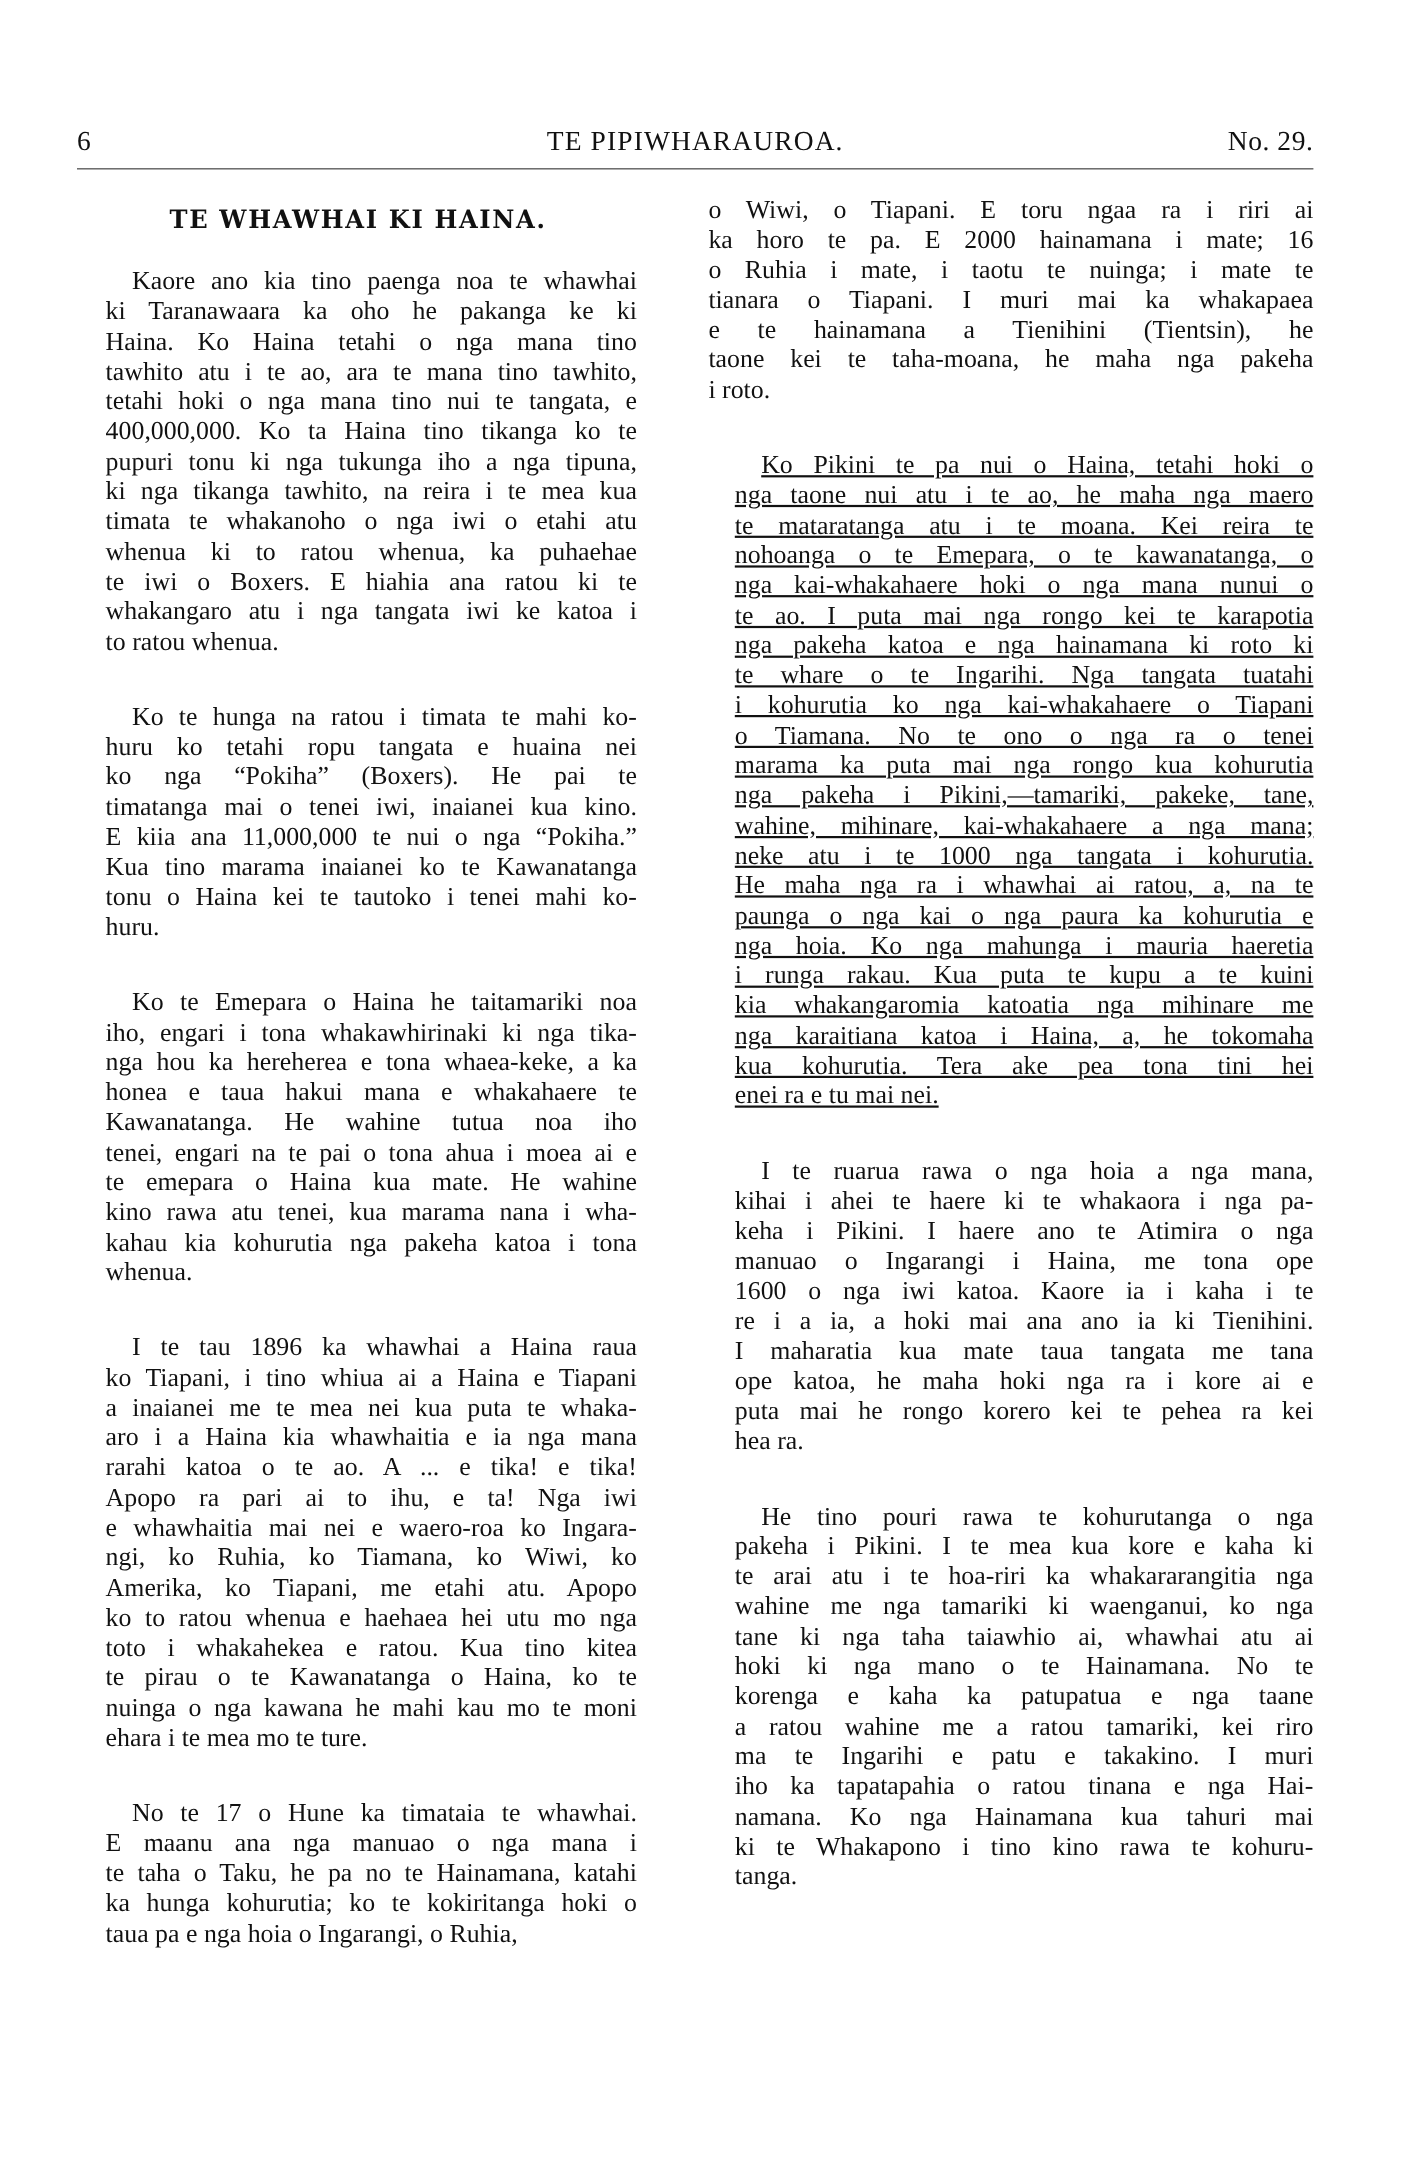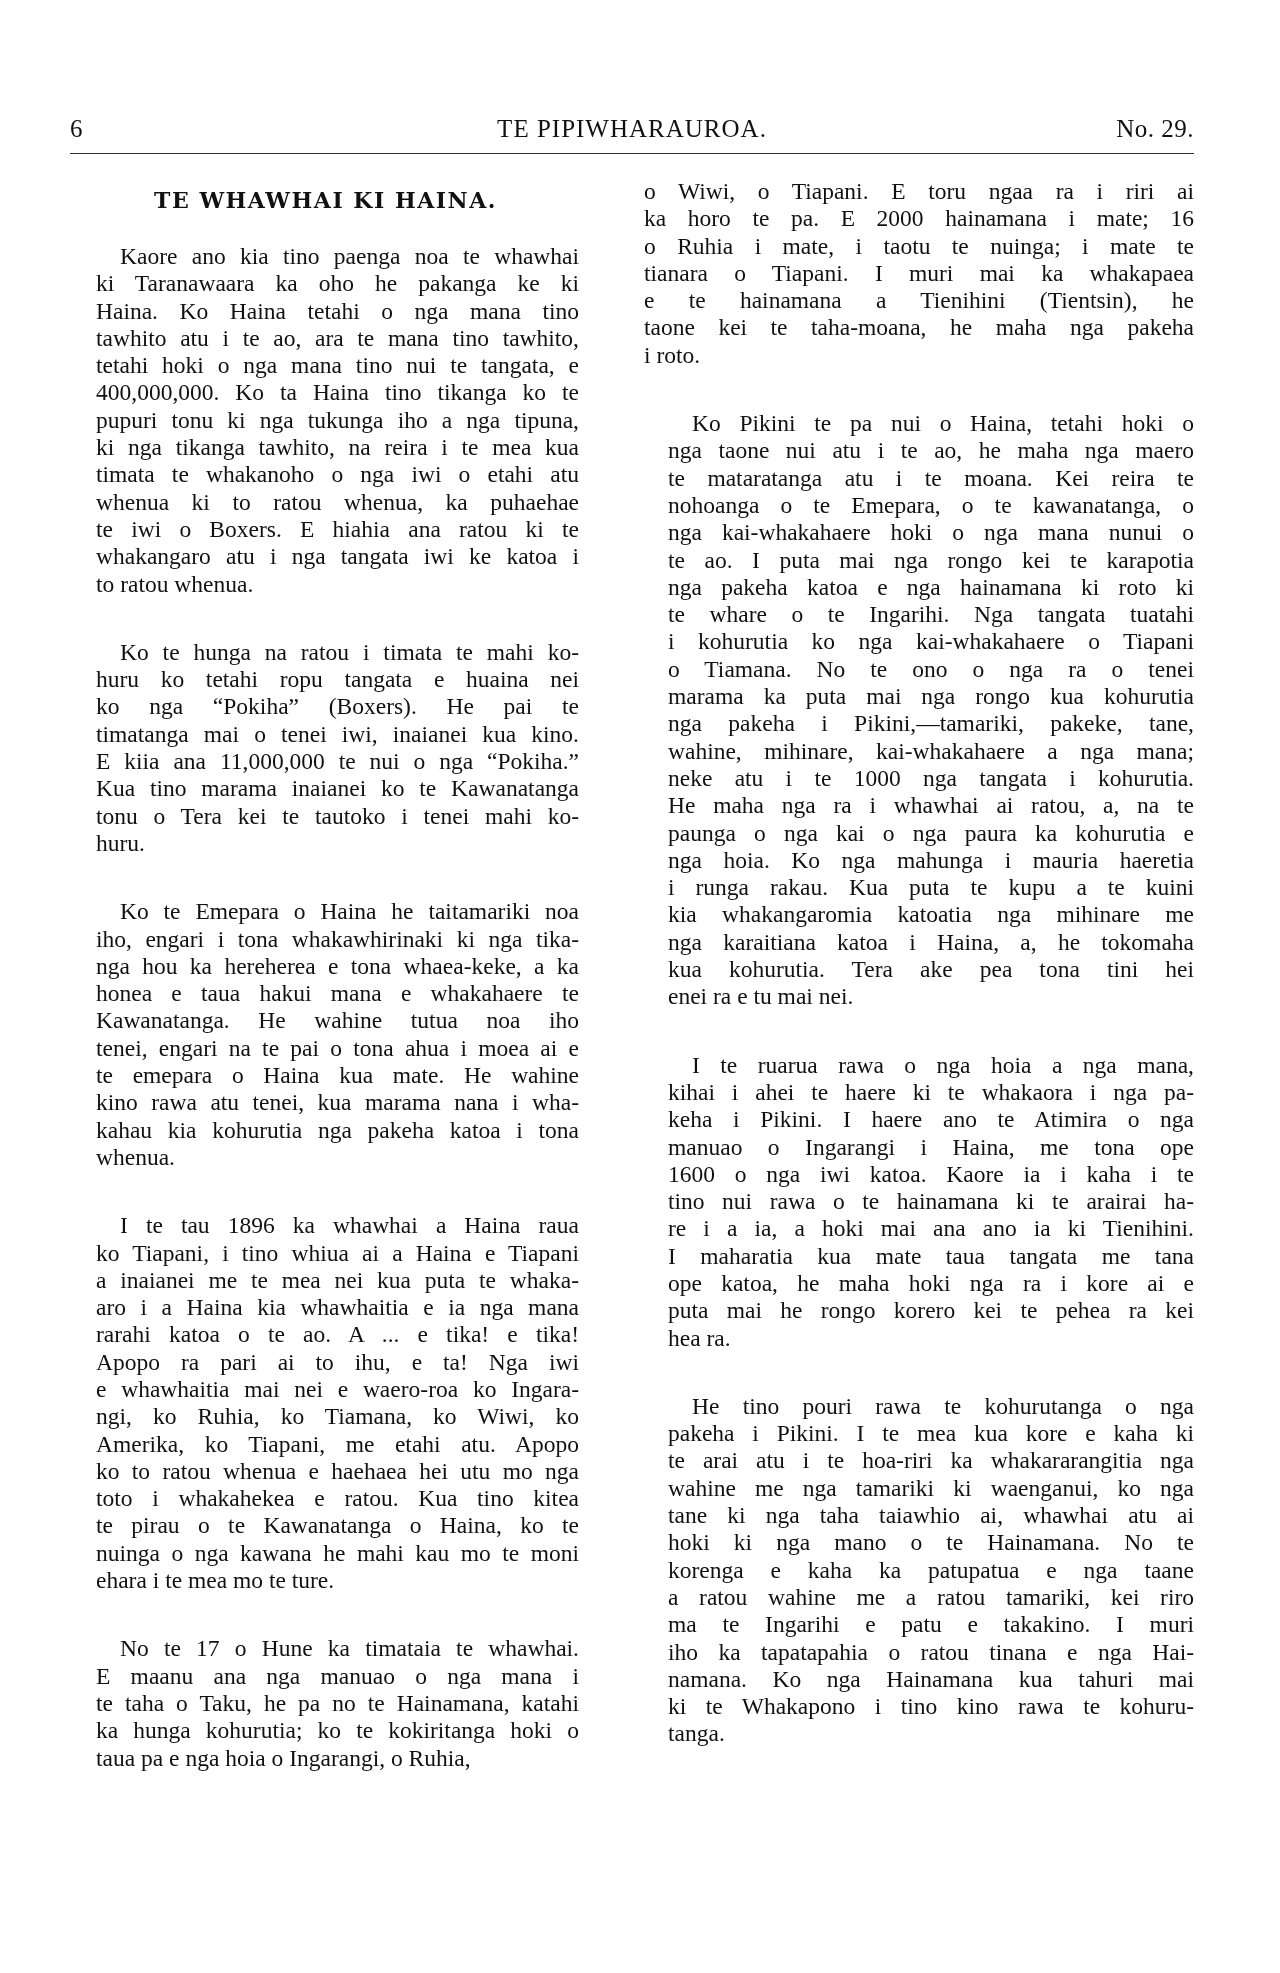--- a/index.html
+++ b/index.html
@@ -94,21 +94,21 @@
         <span class="line">whakangaro atu i nga tangata iwi ke katoa i</span>
         <span class="line last">to ratou whenua.</span>
       </div>
       <div class="para" style="margin-top: 41px;">
         <span class="line indent">Ko te hunga na ratou i timata te mahi ko-</span>
         <span class="line">huru ko tetahi ropu tangata e huaina nei</span>
         <span class="line">ko nga “Pokiha” (Boxers). He pai te</span>
         <span class="line">timatanga mai o tenei iwi, inaianei kua kino.</span>
         <span class="line">E kiia ana 11,000,000 te nui o nga “Pokiha.”</span>
         <span class="line">Kua tino marama inaianei ko te Kawanatanga</span>
-        <span class="line">tonu o Tera kei te tautoko i tenei mahi ko-</span>
+        <span class="line">tonu o Haina kei te tautoko i tenei mahi ko-</span>
         <span class="line last">huru.</span>
       </div>
       <div class="para" style="margin-top: 41px;">
         <span class="line indent">Ko te Emepara o Haina he taitamariki noa</span>
         <span class="line">iho, engari i tona whakawhirinaki ki nga tika-</span>
         <span class="line">nga hou ka hereherea e tona whaea-keke, a ka</span>
         <span class="line">honea e taua hakui mana e whakahaere te</span>
         <span class="line">Kawanatanga. He wahine tutua noa iho</span>
         <span class="line">tenei, engari na te pai o tona ahua i moea ai e</span>
         <span class="line">te emepara o Haina kua mate. He wahine</span>
@@ -146,21 +146,21 @@
   <div id="right-paras">
       <div class="para cont">
         <span class="line">o Wiwi, o Tiapani. E toru ngaa ra i riri ai</span>
         <span class="line">ka horo te pa. E 2000 hainamana i mate; 16</span>
         <span class="line">o Ruhia i mate, i taotu te nuinga; i mate te</span>
         <span class="line">tianara o Tiapani. I muri mai ka whakapaea</span>
         <span class="line">e te hainamana a Tienihini (Tientsin), he</span>
         <span class="line">taone kei te taha-moana, he maha nga pakeha</span>
         <span class="line last">i roto.</span>
       </div>
-      <div class="para" style="">
+      <div class="para" style=" text-decoration: underline;">
         <span class="line indent">Ko Pikini te pa nui o Haina, tetahi hoki o</span>
         <span class="line">nga taone nui atu i te ao, he maha nga maero</span>
         <span class="line">te mataratanga atu i te moana. Kei reira te</span>
         <span class="line">nohoanga o te Emepara, o te kawanatanga, o</span>
         <span class="line">nga kai-whakahaere hoki o nga mana nunui o</span>
         <span class="line">te ao. I puta mai nga rongo kei te karapotia</span>
         <span class="line">nga pakeha katoa e nga hainamana ki roto ki</span>
         <span class="line">te whare o te Ingarihi. Nga tangata tuatahi</span>
         <span class="line">i kohurutia ko nga kai-whakahaere o Tiapani</span>
         <span class="line">o Tiamana. No te ono o nga ra o tenei</span>
@@ -176,21 +176,20 @@
         <span class="line">nga karaitiana katoa i Haina, a, he tokomaha</span>
         <span class="line">kua kohurutia. Tera ake pea tona tini hei</span>
         <span class="line last">enei ra e tu mai nei.</span>
       </div>
       <div class="para" style="margin-top: 41px;">
         <span class="line indent">I te ruarua rawa o nga hoia a nga mana,</span>
         <span class="line">kihai i ahei te haere ki te whakaora i nga pa-</span>
         <span class="line">keha i Pikini. I haere ano te Atimira o nga</span>
         <span class="line">manuao o Ingarangi i Haina, me tona ope</span>
         <span class="line">1600 o nga iwi katoa. Kaore ia i kaha i te</span>
-        <span class="line">tino nui rawa o te hainamana ki te arairai ha-</span>
         <span class="line">re i a ia, a hoki mai ana ano ia ki Tienihini.</span>
         <span class="line">I maharatia kua mate taua tangata me tana</span>
         <span class="line">ope katoa, he maha hoki nga ra i kore ai e</span>
         <span class="line">puta mai he rongo korero kei te pehea ra kei</span>
         <span class="line last">hea ra.</span>
       </div>
       <div class="para" style="margin-top: 41px;">
         <span class="line indent">He tino pouri rawa te kohurutanga o nga</span>
         <span class="line">pakeha i Pikini. I te mea kua kore e kaha ki</span>
         <span class="line">te arai atu i te hoa-riri ka whakararangitia nga</span>

